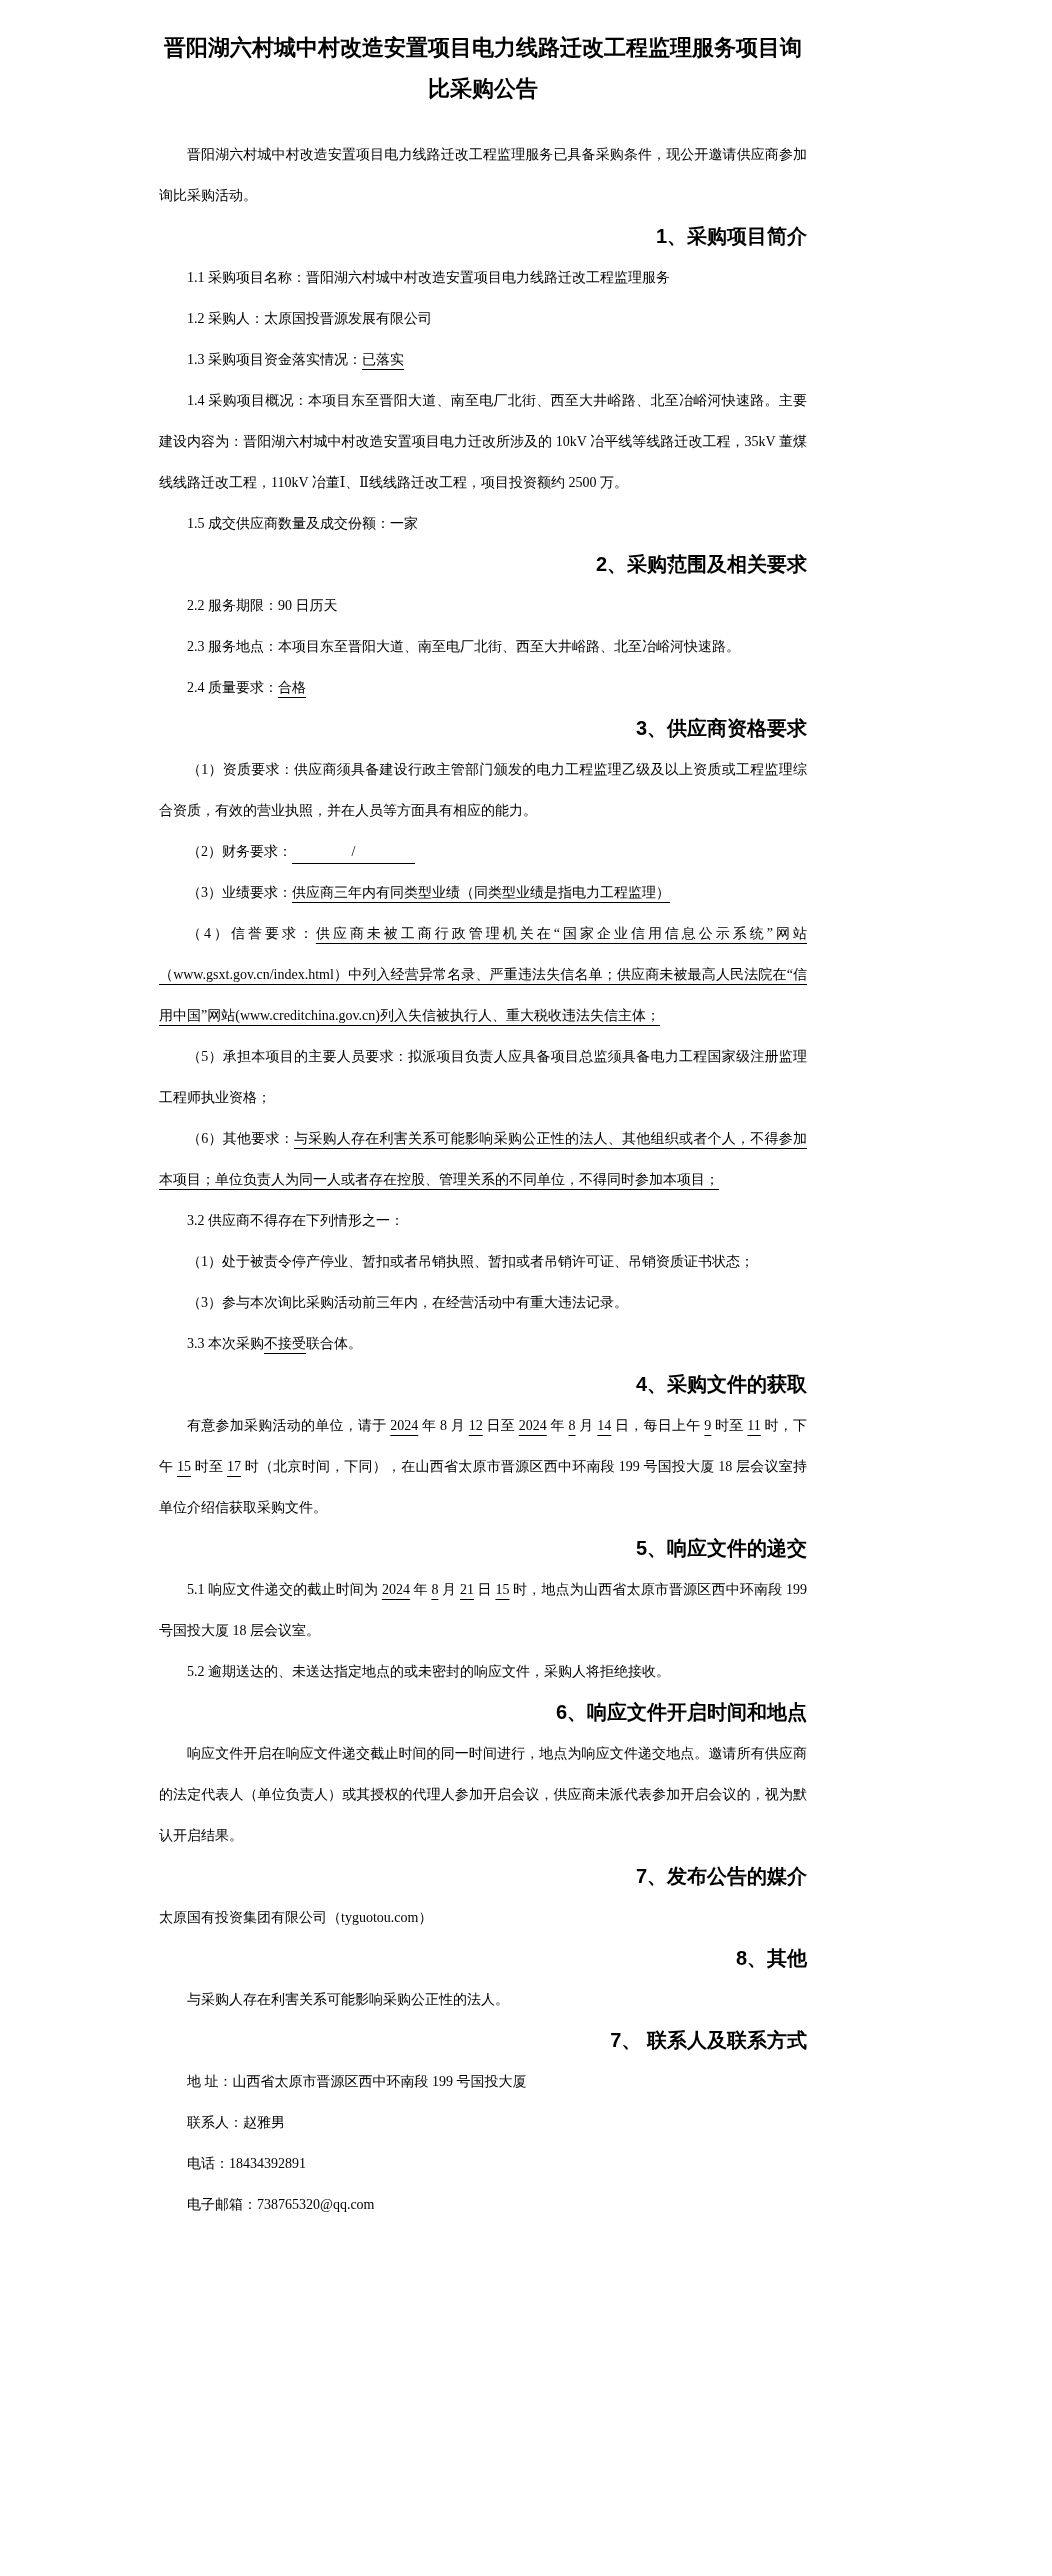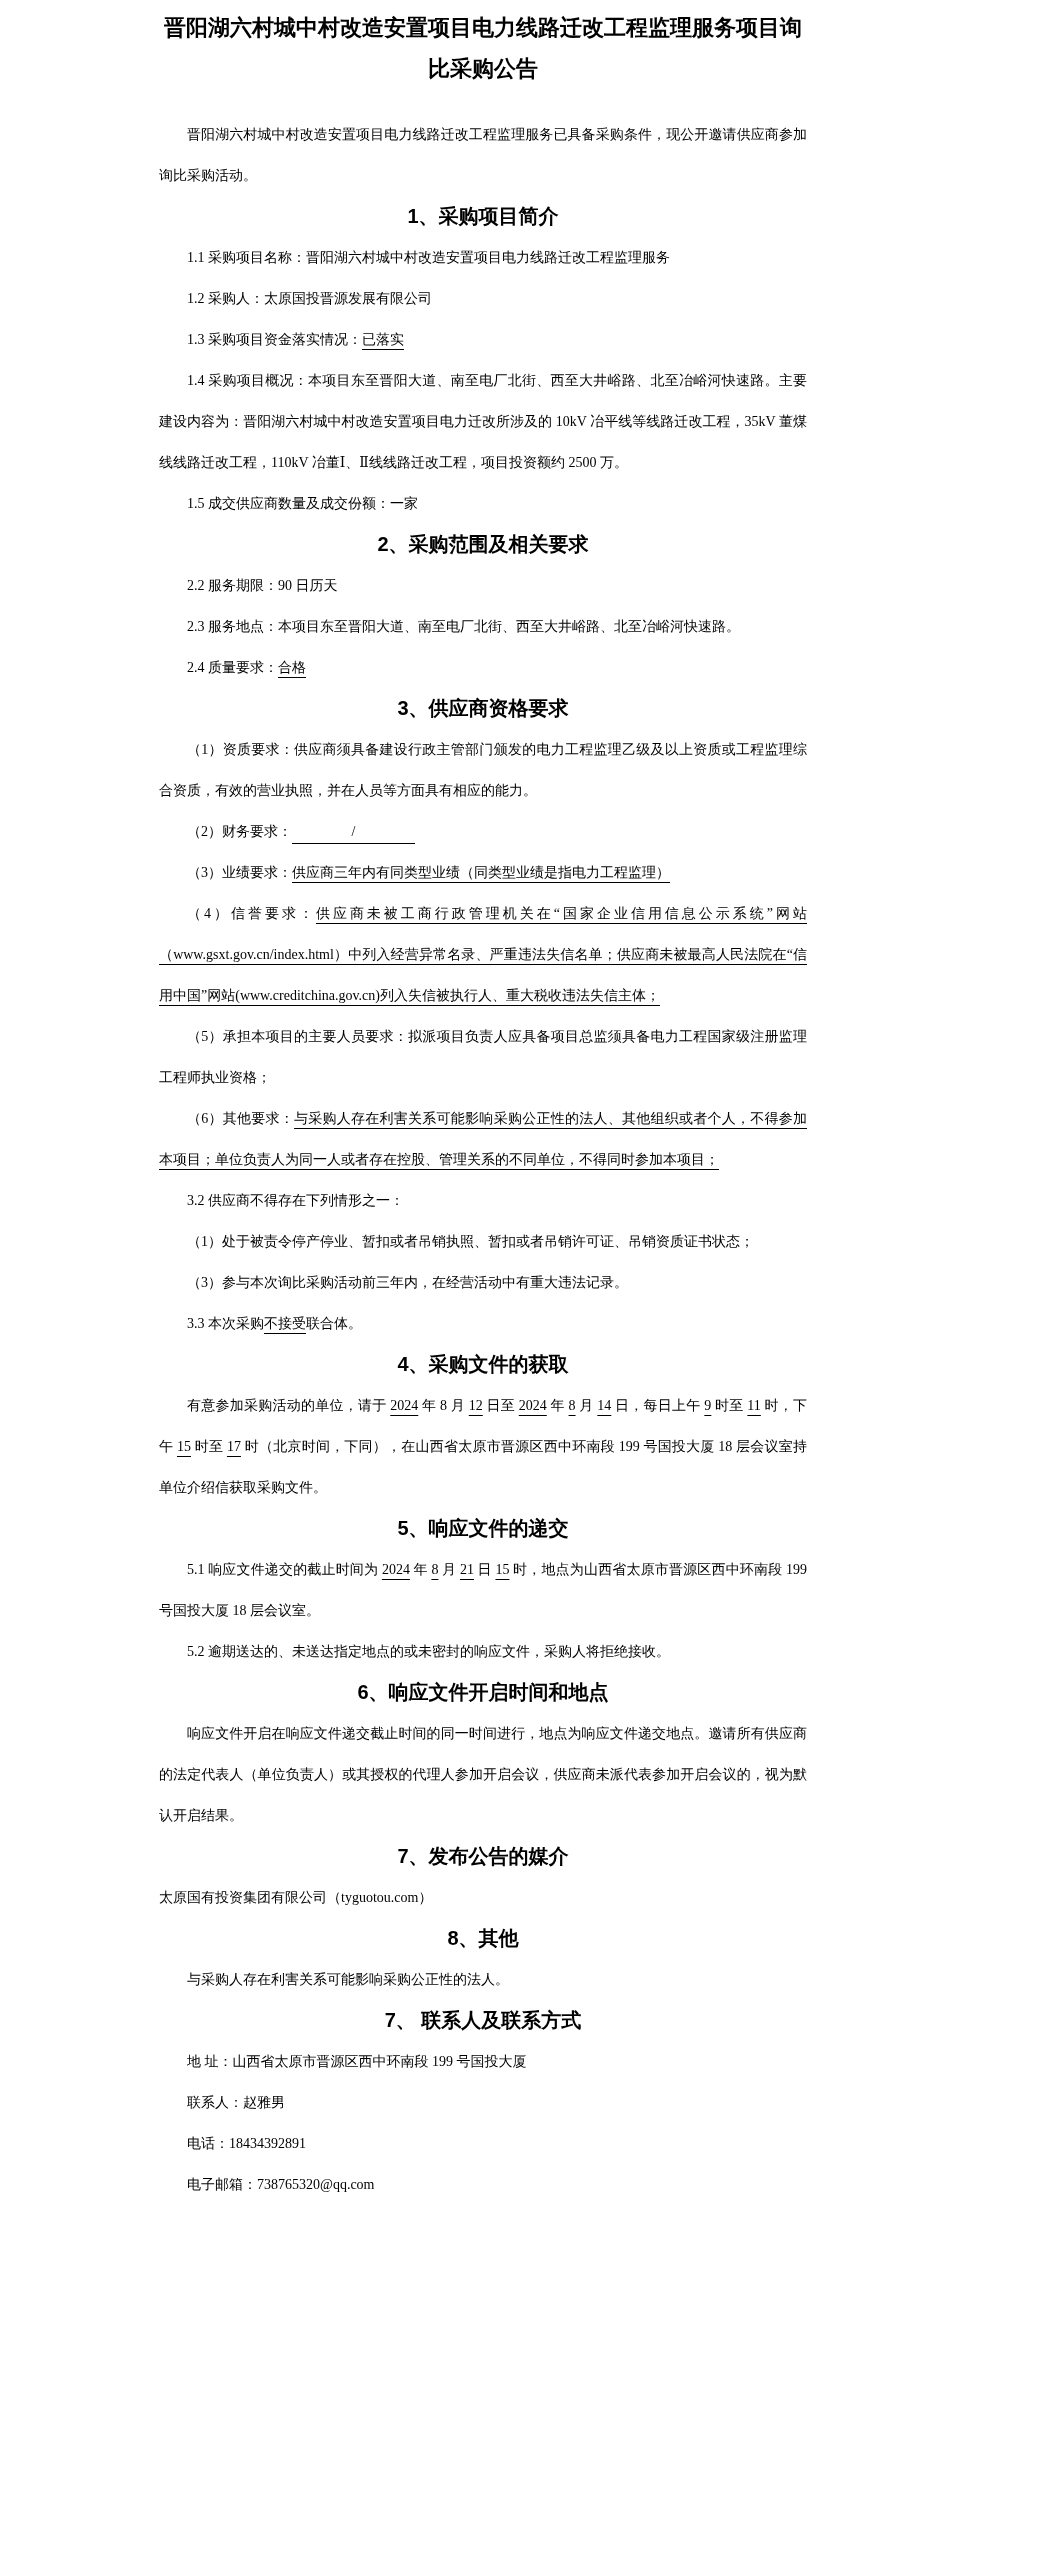--- a/index.html
+++ b/index.html
@@ -6,35 +6,36 @@
   body {
     width: 1053px;
     min-height: 2576px;
     box-sizing: border-box;
     color: #000000;
   }
   .page {
     box-sizing: border-box;
     width: 936px;
     padding: 6.6px 129px 26.5px 159px;
+    margin-top: 20px;
   }
   .doc-title {
     font-family: "Liberation Sans", "DejaVu Sans", sans-serif;
     font-weight: 700;
     font-size: 22px;
     line-height: 41px;
     text-align: center;
     margin: 0 0 25px 0;
   }
   .h {
     font-family: "Liberation Sans", "DejaVu Sans", sans-serif;
     font-weight: 700;
     font-size: 20px;
     line-height: 41px;
-    text-align: center;
+    text-align: right;
   }
   .para {
     font-family: "Liberation Serif", "DejaVu Serif", serif;
     font-size: 14px;
     line-height: 41px;
     margin: 0;
     text-align: justify;
     text-indent: 2em;
     word-break: break-word;
   }

